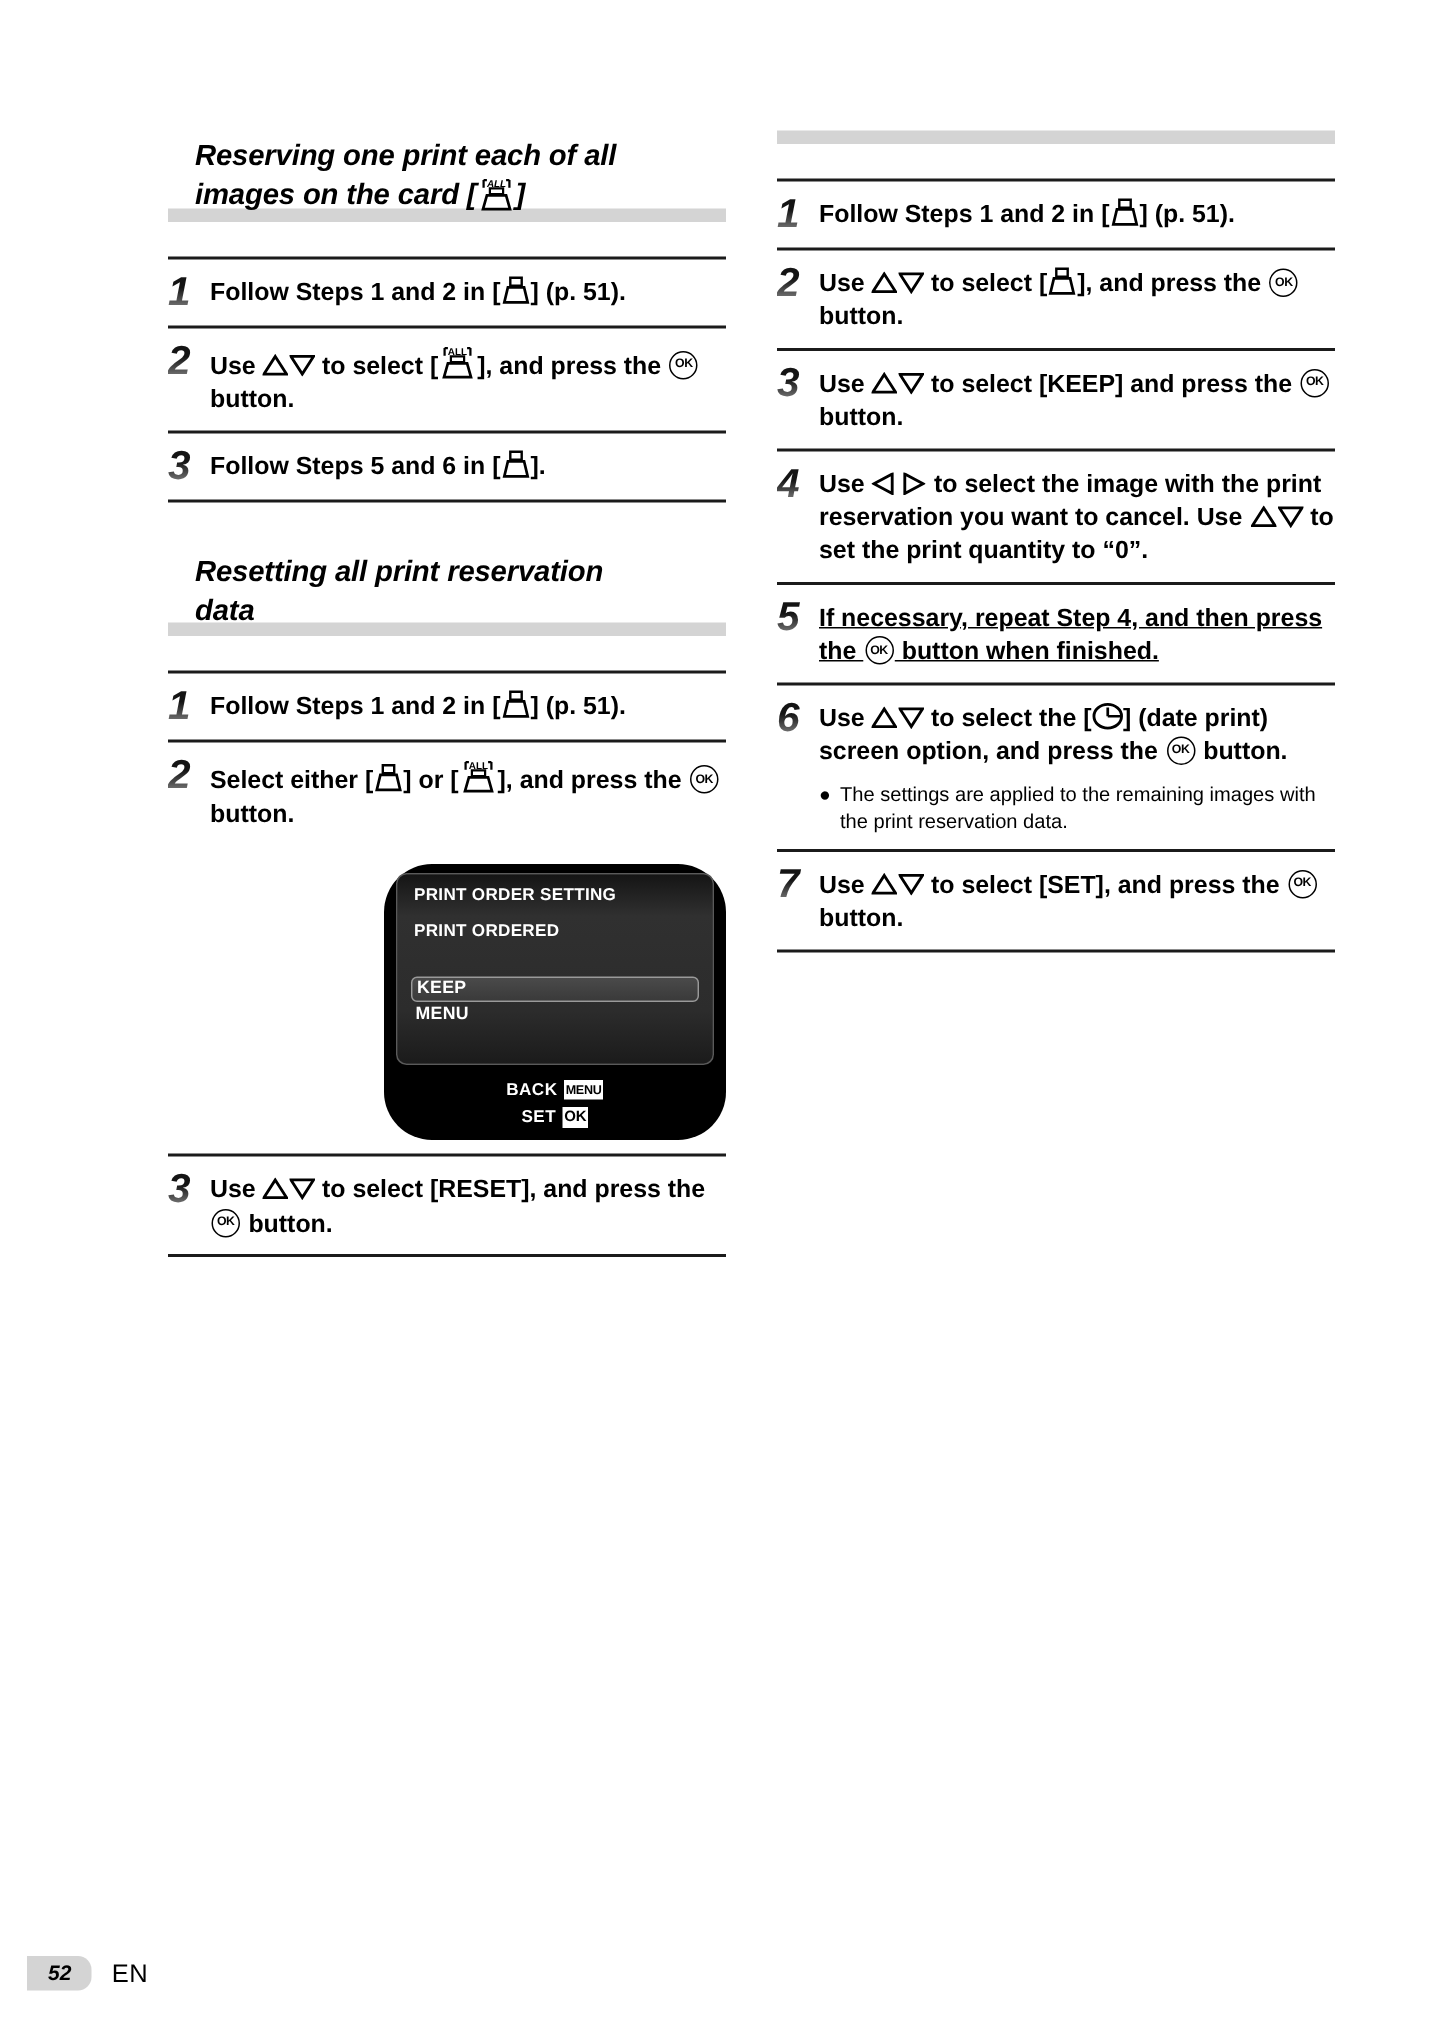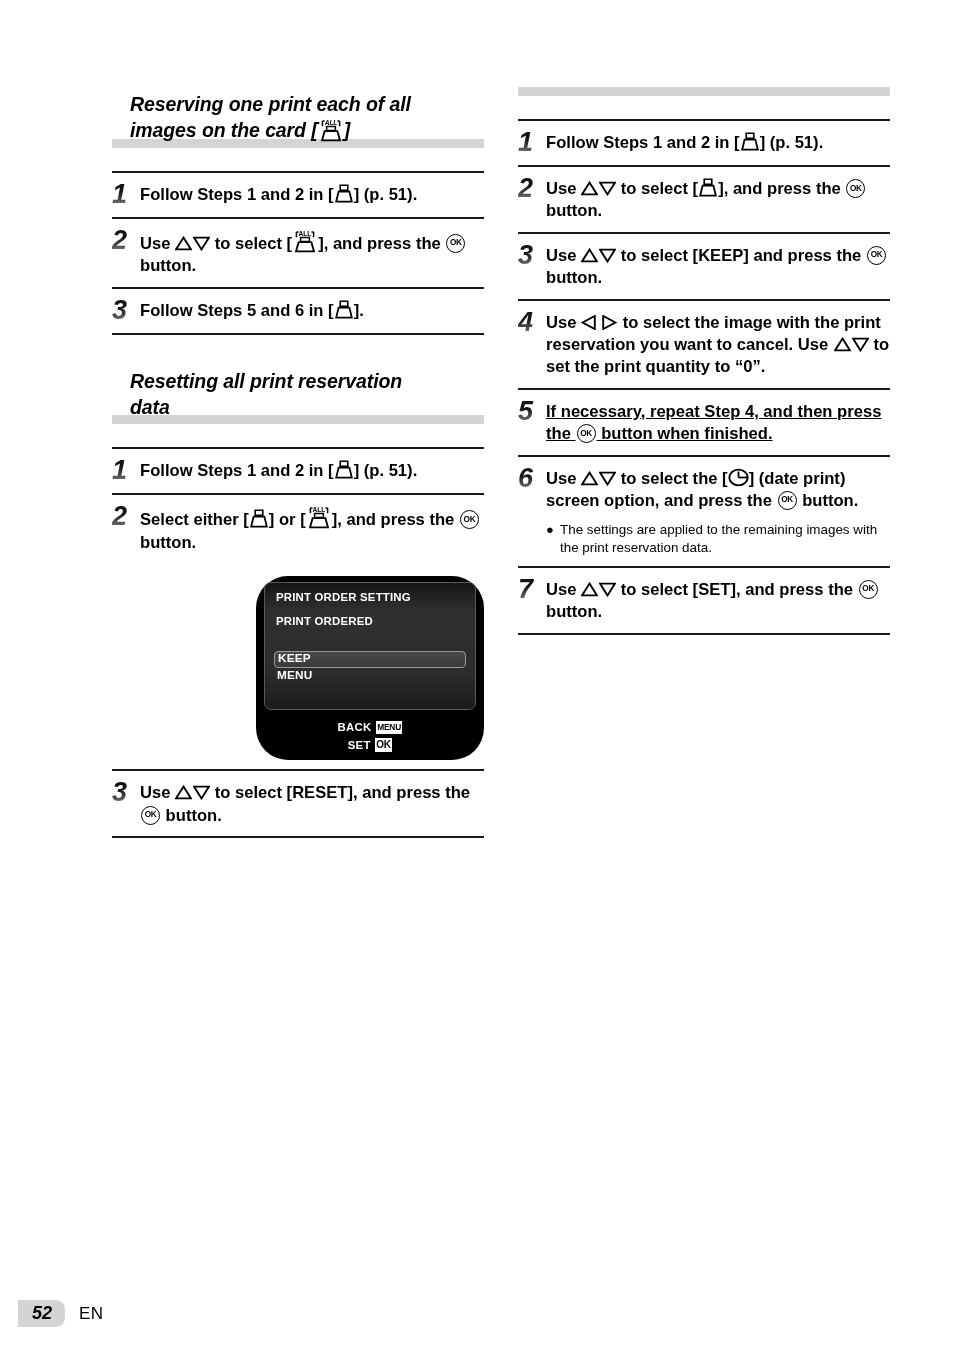--- a/index.html
+++ b/index.html
@@ -213,21 +213,21 @@
     position: absolute;
     left: 18px;
     bottom: 30px;
     display: flex;
     align-items: center;
   }
   .pagebox {
     background: #d4d4d4;
     border-radius: 0 9px 9px 0;
     padding: 4px 13px 5px 14px;
-    font-size: 18px;
+    font-size: 14px;
     font-weight: bold;
     font-style: italic;
     line-height: 1;
     margin-left: 0px;
   }
   .pagelang {
     font-size: 17px;
     margin-left: 14px;
     line-height: 1;
     letter-spacing: 0.3px;

